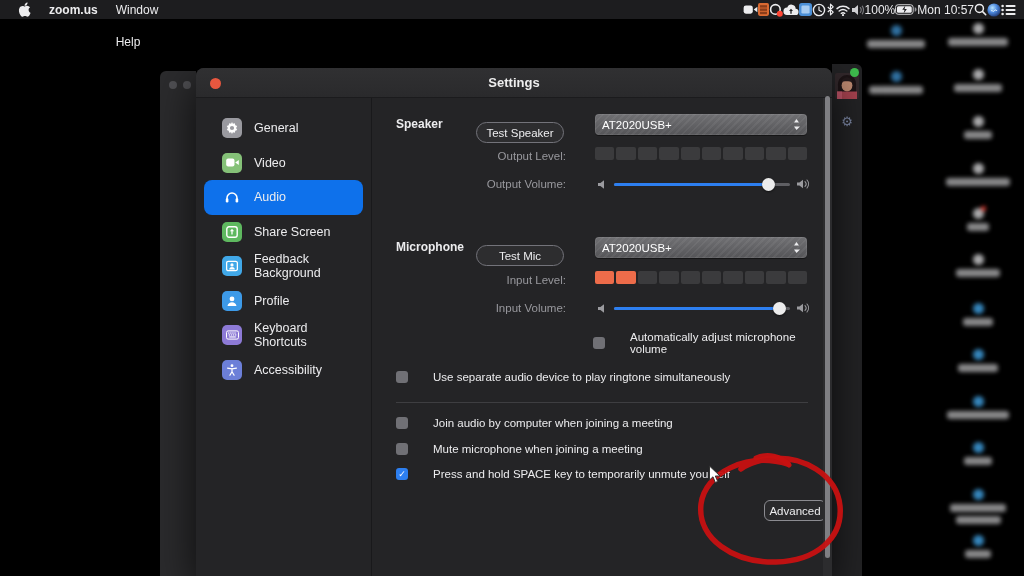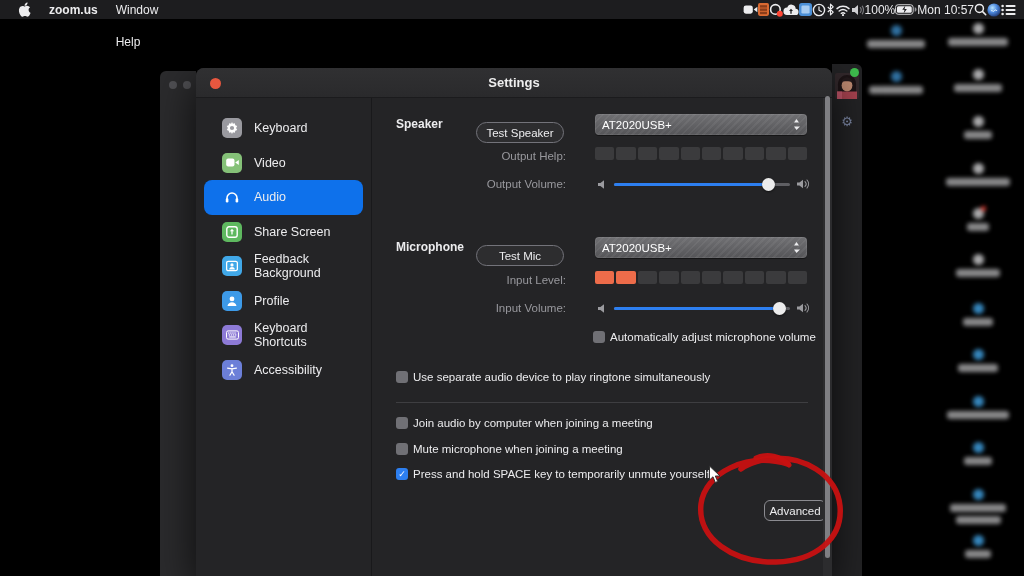--- a/index.html
+++ b/index.html
@@ -85,21 +85,21 @@
             display:flex; align-items:center; gap:7px; }
   .spk svg { display:block; }
   .track { position:relative; flex:1; height:3px; border-radius:2px; background:#5f5f63; }
   .trackfill { position:absolute; left:0; top:0; height:3px; border-radius:2px; background:#2d7ff0; }
   .thumb { position:absolute; top:-5px; width:13px; height:13px; border-radius:50%;
            background:#ececec; box-shadow:0 1px 2px rgba(0,0,0,.5); }
   .cbx { width:12px; height:12px; border-radius:3px; background:#707075; flex:0 0 12px;
          display:flex; align-items:center; justify-content:center;
          color:#fff; font-size:9px; line-height:12px; }
   .cbx.on { background:#2d7ff0; }
-  .cbxrow { position:absolute; display:flex; align-items:center; gap:5px;
+  .cbxrow { position:absolute; display:flex; align-items:center; gap:25px;
             color:#ececee; font-size:11.5px; }
   .divider { position:absolute; left:24px; top:304px; width:412px; height:1px; background:#3e3e41; }
   .advbtn { position:absolute; left:392px; top:402px; width:62px; height:21px;
             background:#2a2a2c; border:1px solid #8b8b90; border-radius:6px;
             color:#ececee; font-size:11.5px; font-family:inherit; }
   .scrolltrack { position:absolute; right:0; top:0; bottom:0; width:9px; background:#2c2c2e; }
   .scrollthumb { position:absolute; right:2px; top:-2px; width:5px; height:462px;
                  border-radius:3px; background:#7f7f83; }
 
   
@@ -312,21 +312,21 @@
       <div class="win-title">Settings</div>
     </div>
     <div class="winbody">
       <div class="sidebar" id="sidebar">
           <div class="side-item">
             <span class="tile" style="background: rgb(154, 154, 160);">
               <svg width="12" height="12" viewBox="0 0 12 12">
                 <path fill-rule="evenodd" fill="#fff" d="M6 0l.9 1.7 1.9-.4.5 1.9L11.2 4 10.1 6l1.1 2-1.9.8-.5 1.9-1.9-.4L6 12l-.9-1.7-1.9.4-.5-1.9L.8 8 1.9 6 .8 4l1.9-.8.5-1.9 1.9.4zM6 3.9A2.1 2.1 0 1 0 6 8.1 2.1 2.1 0 0 0 6 3.9z"></path>
               </svg>
             </span>
-            <span>Keyboard</span>
+            <span>General</span>
           </div>
           <div class="side-item">
             <span class="tile" style="background: rgb(133, 193, 120);">
               <svg width="13" height="9" viewBox="0 0 14 10">
                 <rect x="0" y="0.5" width="9.2" height="9" rx="2.2" fill="#fff"></rect>
                 <path d="M10 5 14 2.2v5.6z" fill="#fff"></path>
               </svg>
             </span>
             <span>Video</span>
           </div>
@@ -407,21 +407,21 @@
             <span>AT2020USB+</span>
             <span class="chevrons">
                 <svg width="7" height="13" viewBox="0 0 7 13">
                   <path d="M3.5 1 6 4.4H1z" fill="#ececee"></path>
                   <path d="M3.5 12 1 8.6h6z" fill="#ececee"></path>
                 </svg>
               </span>
           </div>
         </div>
         <div class="row" style="top:49px">
-          <span class="graylabel">Output Help:</span>
+          <span class="graylabel">Output Level:</span>
           <div class="meter" id="out-meter">
               <span class="seg"></span>
               <span class="seg"></span>
               <span class="seg"></span>
               <span class="seg"></span>
               <span class="seg"></span>
               <span class="seg"></span>
               <span class="seg"></span>
               <span class="seg"></span>
               <span class="seg"></span>

